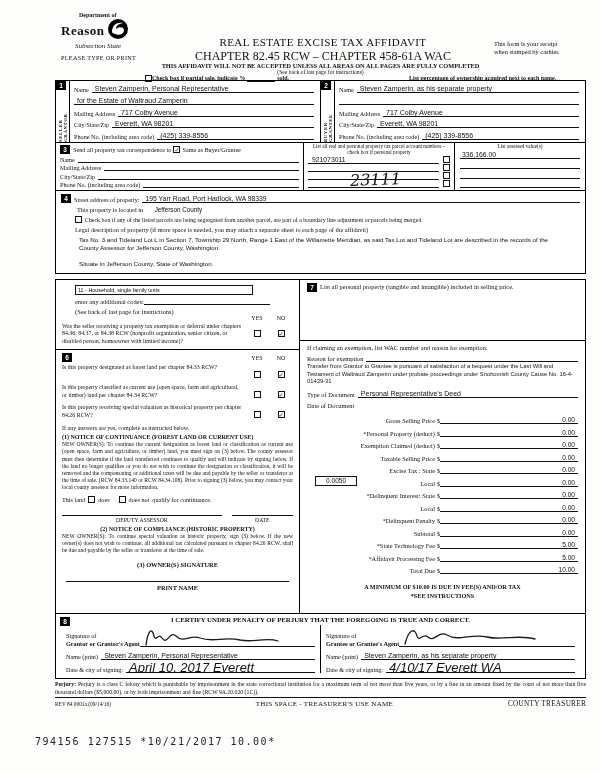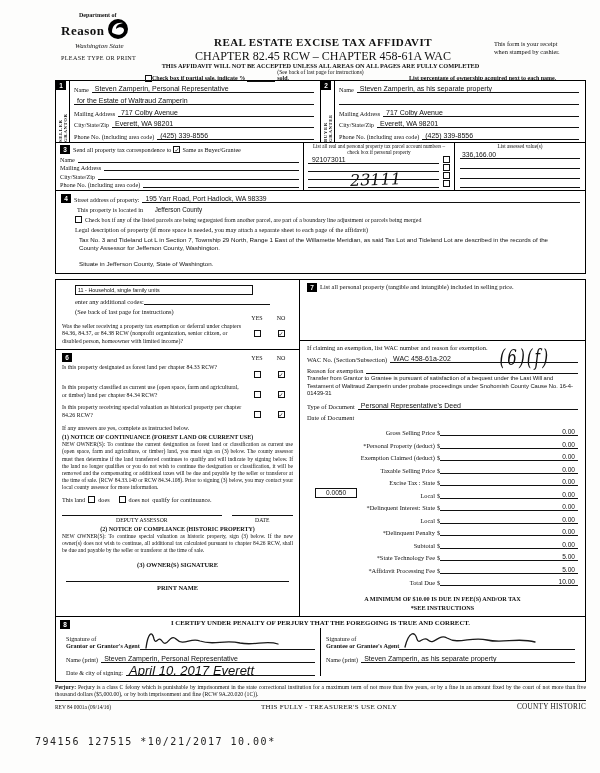--- a/index.html
+++ b/index.html
@@ -13,21 +13,21 @@
   .hdr { position: relative; height: 70px; }
   .logo { position: absolute; left: 6px; top: 2px; width: 120px; }
   .logo-row { display: flex; align-items: center; }
   .logo-txt { line-height: 1; }
   .logo-dept { font-size: 6px; font-weight: bold; margin-left: 18px; }
   .logo-rev { font-size: 13px; font-weight: bold; letter-spacing: 0.5px; }
   .logo-state { font-size: 7px; font-style: italic; margin-left: 14px; }
   .logo-mark { margin-left: 2px; }
   .please { position: absolute; left: 6px; top: 44px; font-size: 6.2px; letter-spacing: 0.3px; }
   .hdr-center { position: absolute; left: 110px; right: 105px; top: 26px; text-align: center; }
-  .h-title { font-size: 11px; font-weight: bold; letter-spacing: 0.4px; }
+  .h-title { font-size: 11px; font-weight: normal; letter-spacing: 0.4px; }
   .h-chap { font-size: 12px; margin-top: 1px; }
   .receipt { position: absolute; right: 0; top: 30px; width: 92px; font-size: 6.4px; line-height: 1.25; }
   .warning { position: absolute; left: 0; right: 0; top: 52px; text-align: center; font-size: 6.3px; font-weight: bold; }
   .seeback { position: absolute; left: 0; right: 0; top: 59px; text-align: center; font-size: 5.6px; }
   .partial { position: absolute; left: 90px; right: 0; top: 65px; display: flex; font-size: 6px; font-weight: bold; }
   .partial .gapline { display: inline-block; width: 28px; border-bottom: 1px solid #111; margin: 0 2px; }
   .own-note { margin-left: 120px; }
 
   
   .badge { flex: none; display: inline-block; width: 10px; height: 9px; background: #000; color: #fff;
@@ -166,21 +166,21 @@
         <div class="logo-dept">Department of</div>
         <div class="logo-row">
           <span class="logo-rev">Reason</span>
           <span class="logo-mark">
             <svg width="24" height="22" viewBox="0 0 24 22">
               <circle cx="12" cy="11" r="10" fill="#000"></circle>
               <path d="M6 14 C6 7 11 4 17 5 C12 6 10 8 10 11 C13 8 18 9 18 12 C18 16 13 18 9 16 C7 15 6 15 6 14 Z" fill="#fff"></path>
             </svg>
           </span>
         </div>
-        <div class="logo-state">Washington State</div>
+        <div class="logo-state">Subsection State</div>
       </div>
     </div>
     <div class="please">PLEASE TYPE OR PRINT</div>
     <div class="hdr-center">
       <div class="h-title">REAL ESTATE EXCISE TAX AFFIDAVIT</div>
       <div class="h-chap">CHAPTER 82.45 RCW – CHAPTER 458-61A WAC</div>
     </div>
     <div class="receipt">
       <span>This form is your receipt</span><br>
       <span>when stamped by cashier.</span>
@@ -421,25 +421,20 @@
       </div>
 
       <div class="rightcol">
         <div class="s7head">
           <span class="badge">7</span>
           <span class="s7note">List all  personal property (tangible and intangible) included in selling price.</span>
         </div>
         <div class="s7spacer"></div>
         <div class="rdivider"></div>
         <div class="claim">If claiming an exemption, list WAC number and reason for exemption.</div>
-        <div class="wacrow">
-          <span class="wlabel">WAC No. (Section/Subsection)</span>
-          <span class="fval">WAC 458-61a-202</span>
-          <span class="hw hw-wac">(6)(f)</span>
-        </div>
         <div class="reasonrow">
           <span class="wlabel">Reason for exemption</span>
           <span class="fval"></span>
         </div>
         <div class="rtext">Transfer from Grantor to Grantee is pursuant of satisfaction of a bequest under the Last Will and Testament of Waltraud Zamperin under probate proceedings under Snohomish County Cause No. 16-4-01439-31</div>
         <div class="typerow">
           <span class="wlabel">Type of Document</span>
           <span class="fval">Personal Representative's Deed</span>
         </div>
         <div class="daterow">
@@ -556,29 +551,33 @@
             <span class="sigarea">
               <svg width="140" height="24" viewBox="0 0 140 24">
                 <path d="M4 20 C8 4 14 4 16 12 C18 19 22 8 27 13 C33 19 38 6 46 11 C58 18 70 9 86 13 C102 17 116 10 134 15" fill="none" stroke="#1a1a1a" stroke-width="1.3" stroke-linecap="round"></path>
               </svg>
             </span>
           </div>
           <div class="nrow">
             <span class="flabel">Name (print)</span>
             <span class="fval">Steven Zamperin, as his separate property</span>
           </div>
+          <div class="drow">
+            <span class="flabel">Date &amp; city of signing:</span>
+            <span class="fval">4/10/17     Everett WA</span>
+          </div>
         </div>
       </div>
     </div>
   </div>
 
   <div class="perjury">
     <b>Perjury:</b>
     <span>Perjury is a class C felony which is punishable by imprisonment in the state correctional institution for a maximum term of not more than five years, or by a fine in an amount fixed by the court of not more than five thousand dollars ($5,000.00), or by both imprisonment and fine (RCW 9A.20.020 (1C)).</span>
   </div>
   <div class="footrow">
     <span class="rev">REV 84 0001a (09/14/16)</span>
-    <span class="spacenote">THIS FULLY - TREASURER'S USE ONLY</span>
-    <span class="county">COUNTY HISTORIC</span>
+    <span class="spacenote">THIS SPACE - TREASURER'S USE NAME</span>
+    <span class="county">COUNTY TREASURER</span>
   </div>
 </div>
 
 <div class="stamp">794156 127515 *10/21/2017 10.00*</div>
 
 </body></html>

